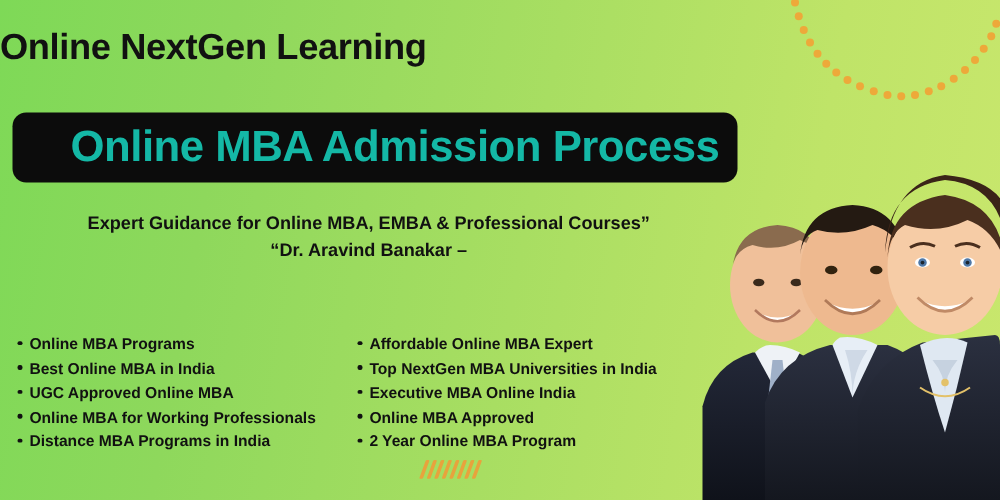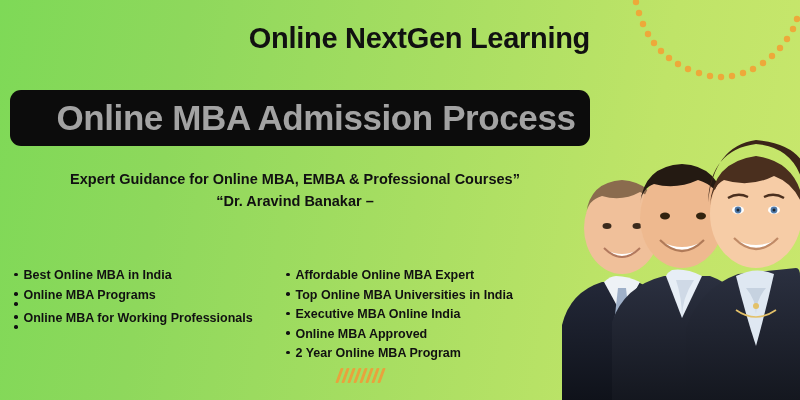--- a/index.html
+++ b/index.html
@@ -52,21 +52,21 @@
     height: 290px;
     pointer-events: none;
   }
 
   
   .brand-title {
     position: absolute;
     left: 0;
     top: 22px;
     width: 590px;
-    text-align: right;
+    text-align: left;
     font-size: 29px;
     font-weight: bold;
     color: #111111;
     letter-spacing: -0.3px;
     white-space: nowrap;
   }
   .headline-bar {
     position: absolute;
     left: 10px;
     top: 90px;
@@ -74,21 +74,21 @@
     height: 56px;
     background: #0c0c0c;
     border-radius: 11px;
     display: flex;
     align-items: center;
     justify-content: center;
   }
   .headline-text {
     font-size: 35px;
     font-weight: bold;
-    color: #a3a3a3;
+    color: #14b8a6;
     letter-spacing: -0.4px;
     white-space: nowrap;
     margin-left: 32px;
   }
 
   
   .quote-block {
     position: absolute;
     left: 0;
     top: 168px;
@@ -258,46 +258,48 @@
 
   <div class="quote-block">
     <div class="quote-line">Expert Guidance for Online MBA, EMBA &amp; Professional Courses”</div>
     <div class="quote-line">“Dr. Aravind Banakar –</div>
   </div>
 
   <div class="bullets">
     <div class="bullet-col left">
       <div class="bullet-item">
         <span class="bullet-dot"></span>
+        <span>Online MBA Programs</span>
+      </div>
+      <div class="bullet-item">
+        <span class="bullet-dot"></span>
         <span>Best Online MBA in India</span>
       </div>
       <div class="bullet-item">
         <span class="bullet-dot"></span>
-        <span>Online MBA Programs</span>
-      </div>
-      <div class="bullet-item">
-        <span class="bullet-dot"></span>
+        <span>UGC Approved Online MBA</span>
       </div>
       <div class="bullet-item">
         <span class="bullet-dot"></span>
         <span>Online MBA for Working Professionals</span>
       </div>
       <div class="bullet-item">
         <span class="bullet-dot"></span>
+        <span>Distance MBA Programs in India</span>
       </div>
     </div>
 
     <div class="bullet-col right">
       <div class="bullet-item">
         <span class="bullet-dot"></span>
         <span>Affordable Online MBA Expert</span>
       </div>
       <div class="bullet-item">
         <span class="bullet-dot"></span>
-        <span>Top Online MBA Universities in India</span>
+        <span>Top NextGen MBA Universities in India</span>
       </div>
       <div class="bullet-item">
         <span class="bullet-dot"></span>
         <span>Executive MBA Online India</span>
       </div>
       <div class="bullet-item">
         <span class="bullet-dot"></span>
         <span>Online MBA Approved</span>
       </div>
       <div class="bullet-item">

